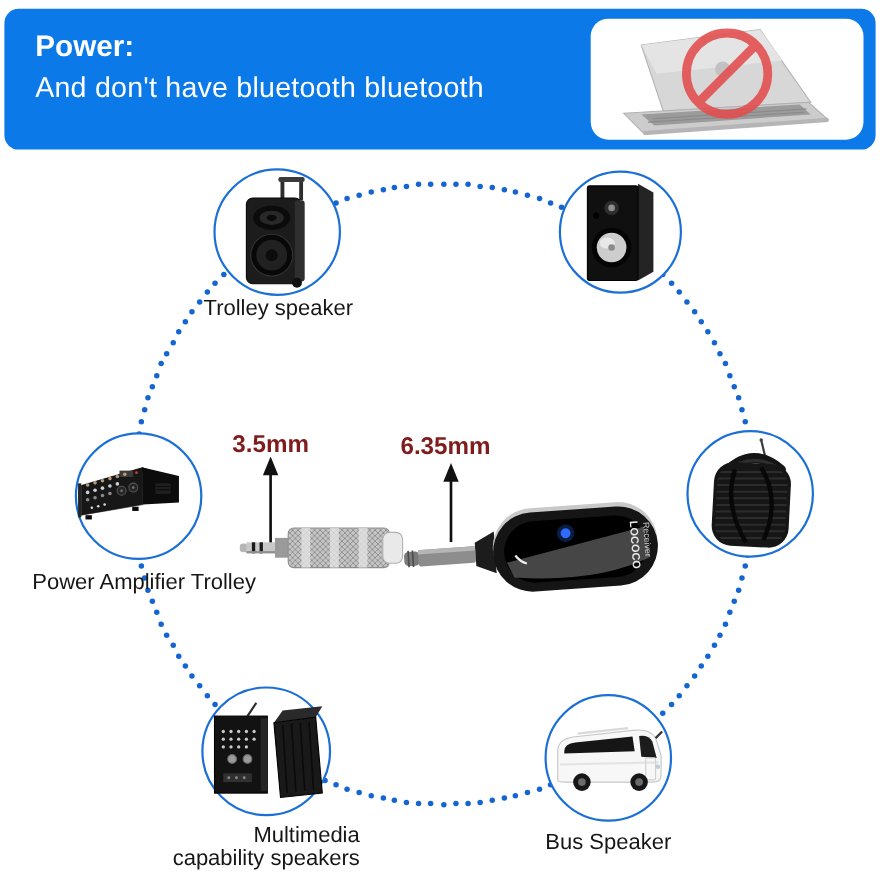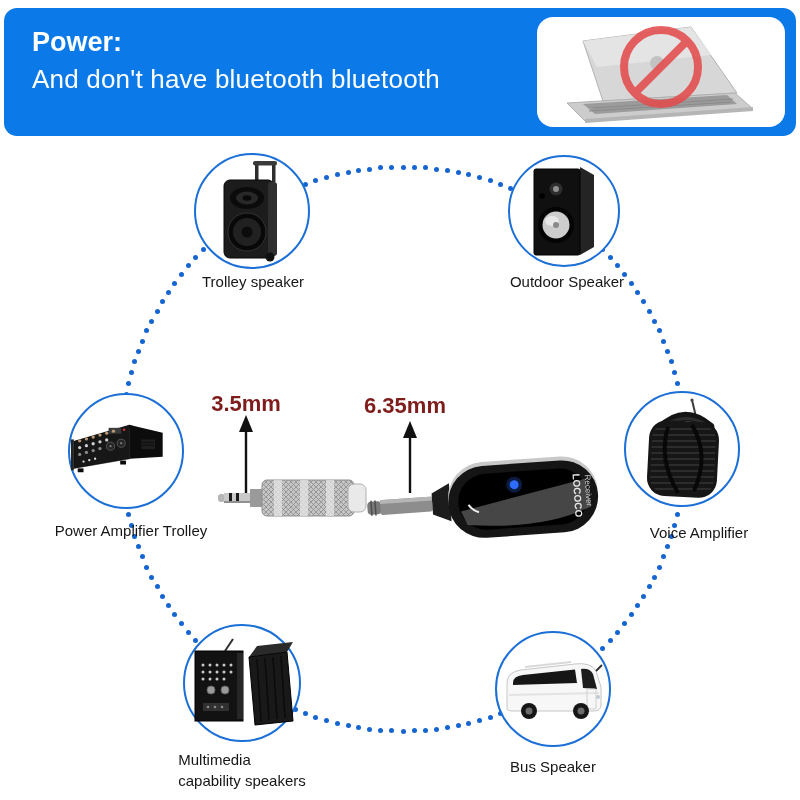--- a/index.html
+++ b/index.html
@@ -29,22 +29,22 @@
     z-index:3;
   }
   #c-trolley{left:194px;top:153px;width:116px;height:116px;}
   #c-outdoor{left:508px;top:155px;width:112px;height:112px;}
   #c-power{left:68px;top:393px;width:116px;height:116px;}
   #c-voice{left:624px;top:391px;width:116px;height:116px;}
   #c-multi{left:183px;top:624px;width:118px;height:118px;}
   #c-bus{left:495px;top:631px;width:116px;height:116px;}
   
   .dev-label{
-    position:absolute;transform:translate(-50%,-50%);font-size:15px;color:var(--label-black,#161616);
-    white-space:nowrap;z-index:4;text-align:left;
+    position:absolute;transform:translate(-50%,-50%);font-size:20px;color:var(--label-black,#161616);
+    white-space:nowrap;z-index:4;text-align:right;
   }
   #l-trolley{left:253px;top:281px;}
   #l-outdoor{left:567px;top:281px;}
   #l-power{left:131px;top:530px;}
   #l-voice{left:699px;top:532px;}
   #l-multi{left:242px;top:770px;line-height:21px;}
   #l-bus{left:553px;top:766px;}
   .jack-label{
     position:absolute;transform:translate(-50%,-50%);font-size:22px;font-weight:bold;
     color:#7f1d1d;white-space:nowrap;z-index:4;
@@ -407,23 +407,21 @@
       <line x1="95" y1="18" x2="101" y2="12" stroke="#333333" stroke-width="2"></line>
       <circle cx="97" cy="44" r="2" fill="#bfcbd6"></circle>
       <circle cx="28" cy="58" r="8" fill="#161616"></circle>
         <circle cx="28" cy="58" r="3.5" fill="#6b6b6b"></circle>
       <circle cx="80" cy="58" r="8" fill="#161616"></circle>
         <circle cx="80" cy="58" r="3.5" fill="#6b6b6b"></circle>
     </svg>
   </div>
 
   <div id="l-trolley" class="dev-label">Trolley speaker</div>
-  <div id="l-outdoor" class="dev-label">Outdoor Speaker</div>
   <div id="l-power" class="dev-label">Power Amplifier Trolley</div>
-  <div id="l-voice" class="dev-label">Voice Amplifier</div>
   <div id="l-multi" class="dev-label">
     <div>Multimedia</div>
     <div>capability speakers</div>
   </div>
   <div id="l-bus" class="dev-label">Bus Speaker</div>
 
   <div id="jl-35" class="jack-label">3.5mm</div>
   <div id="jl-635" class="jack-label">6.35mm</div>
 
   <svg id="arrow-35" class="center-art" width="20" height="86" viewBox="0 0 20 86">

